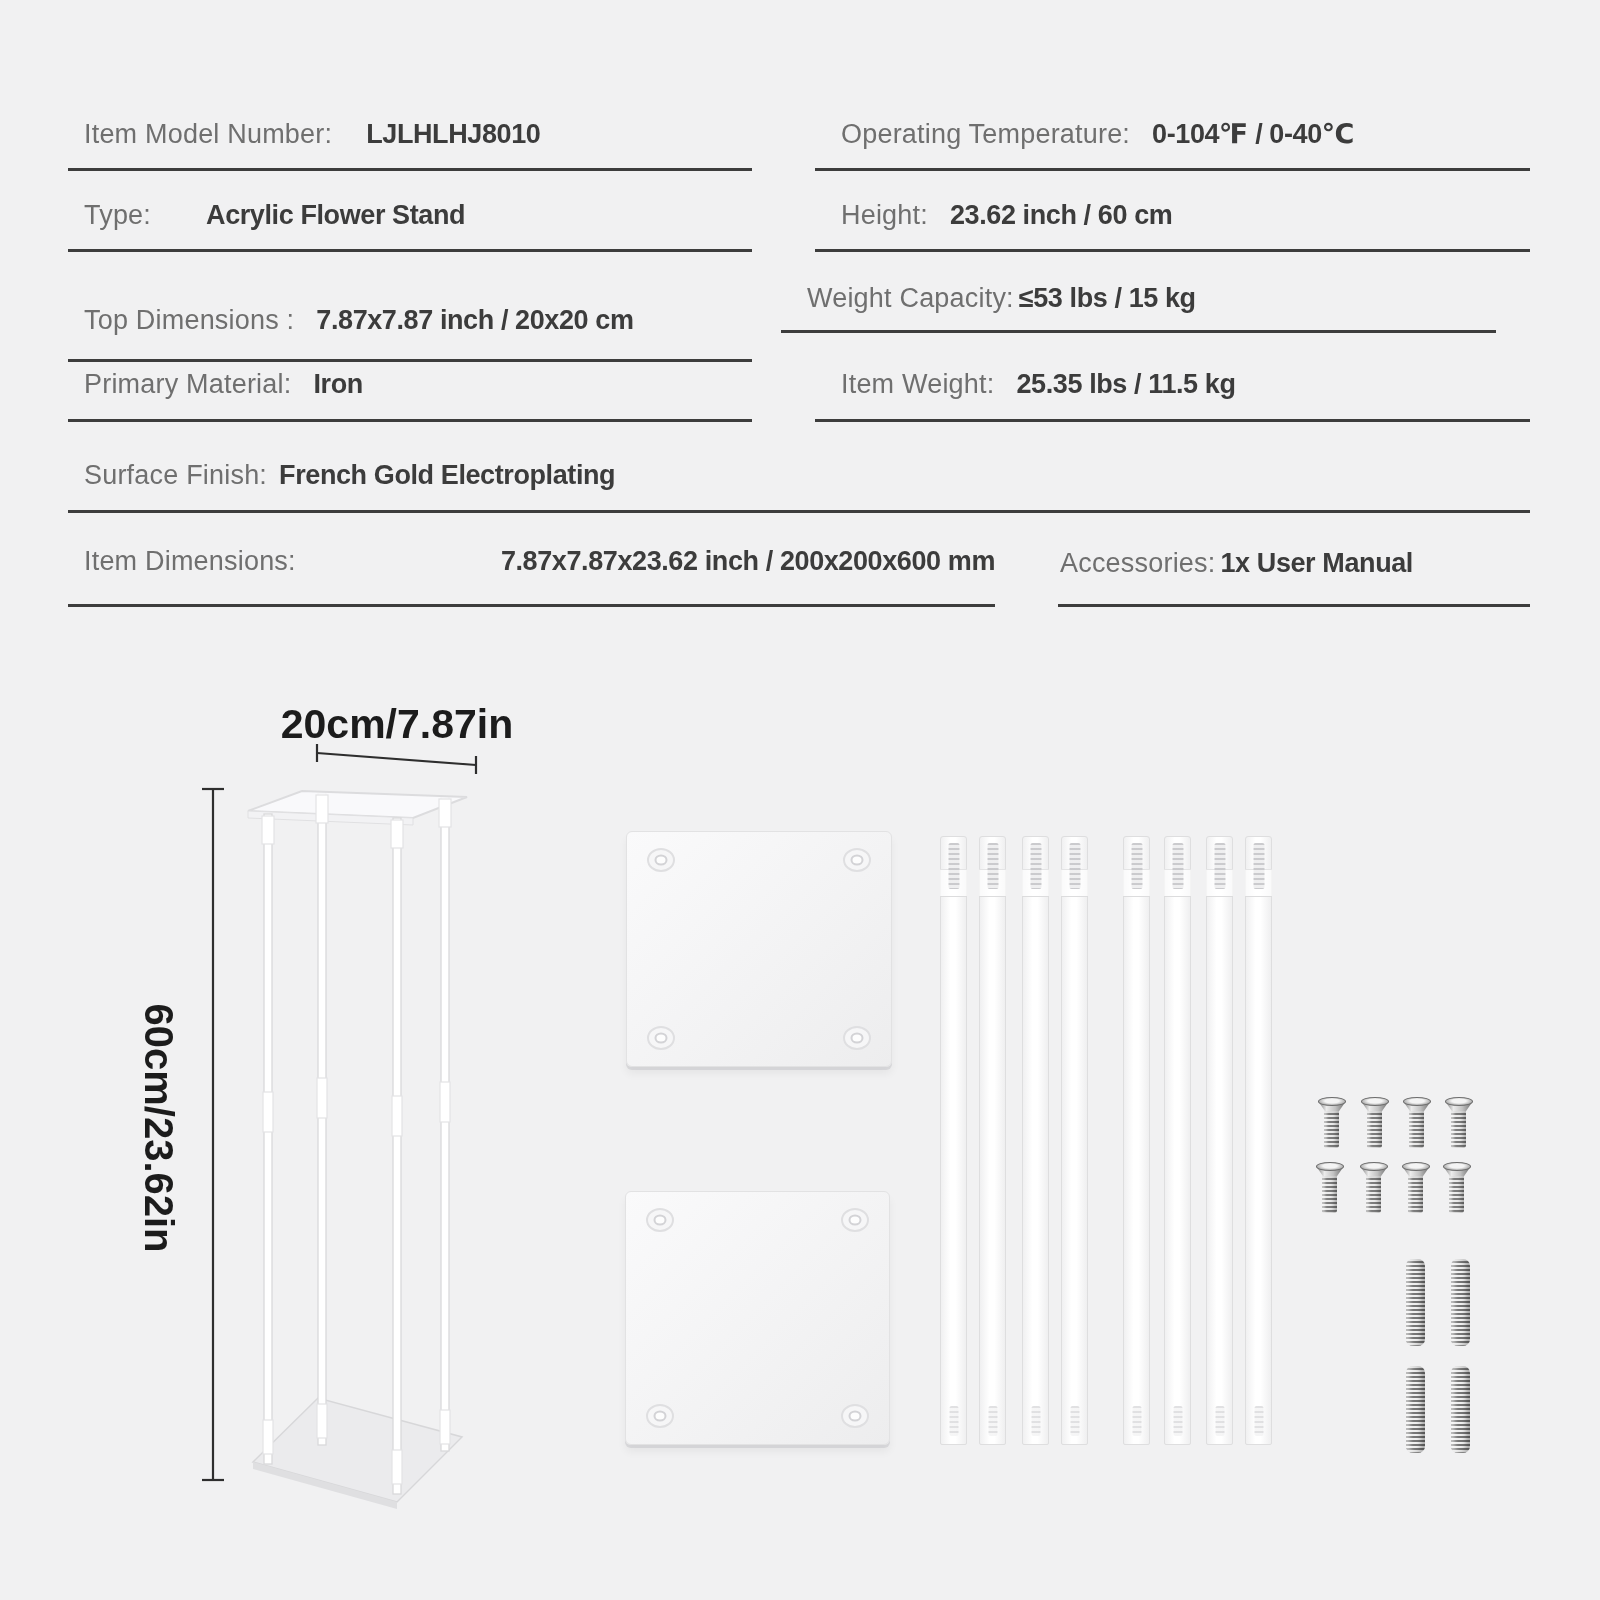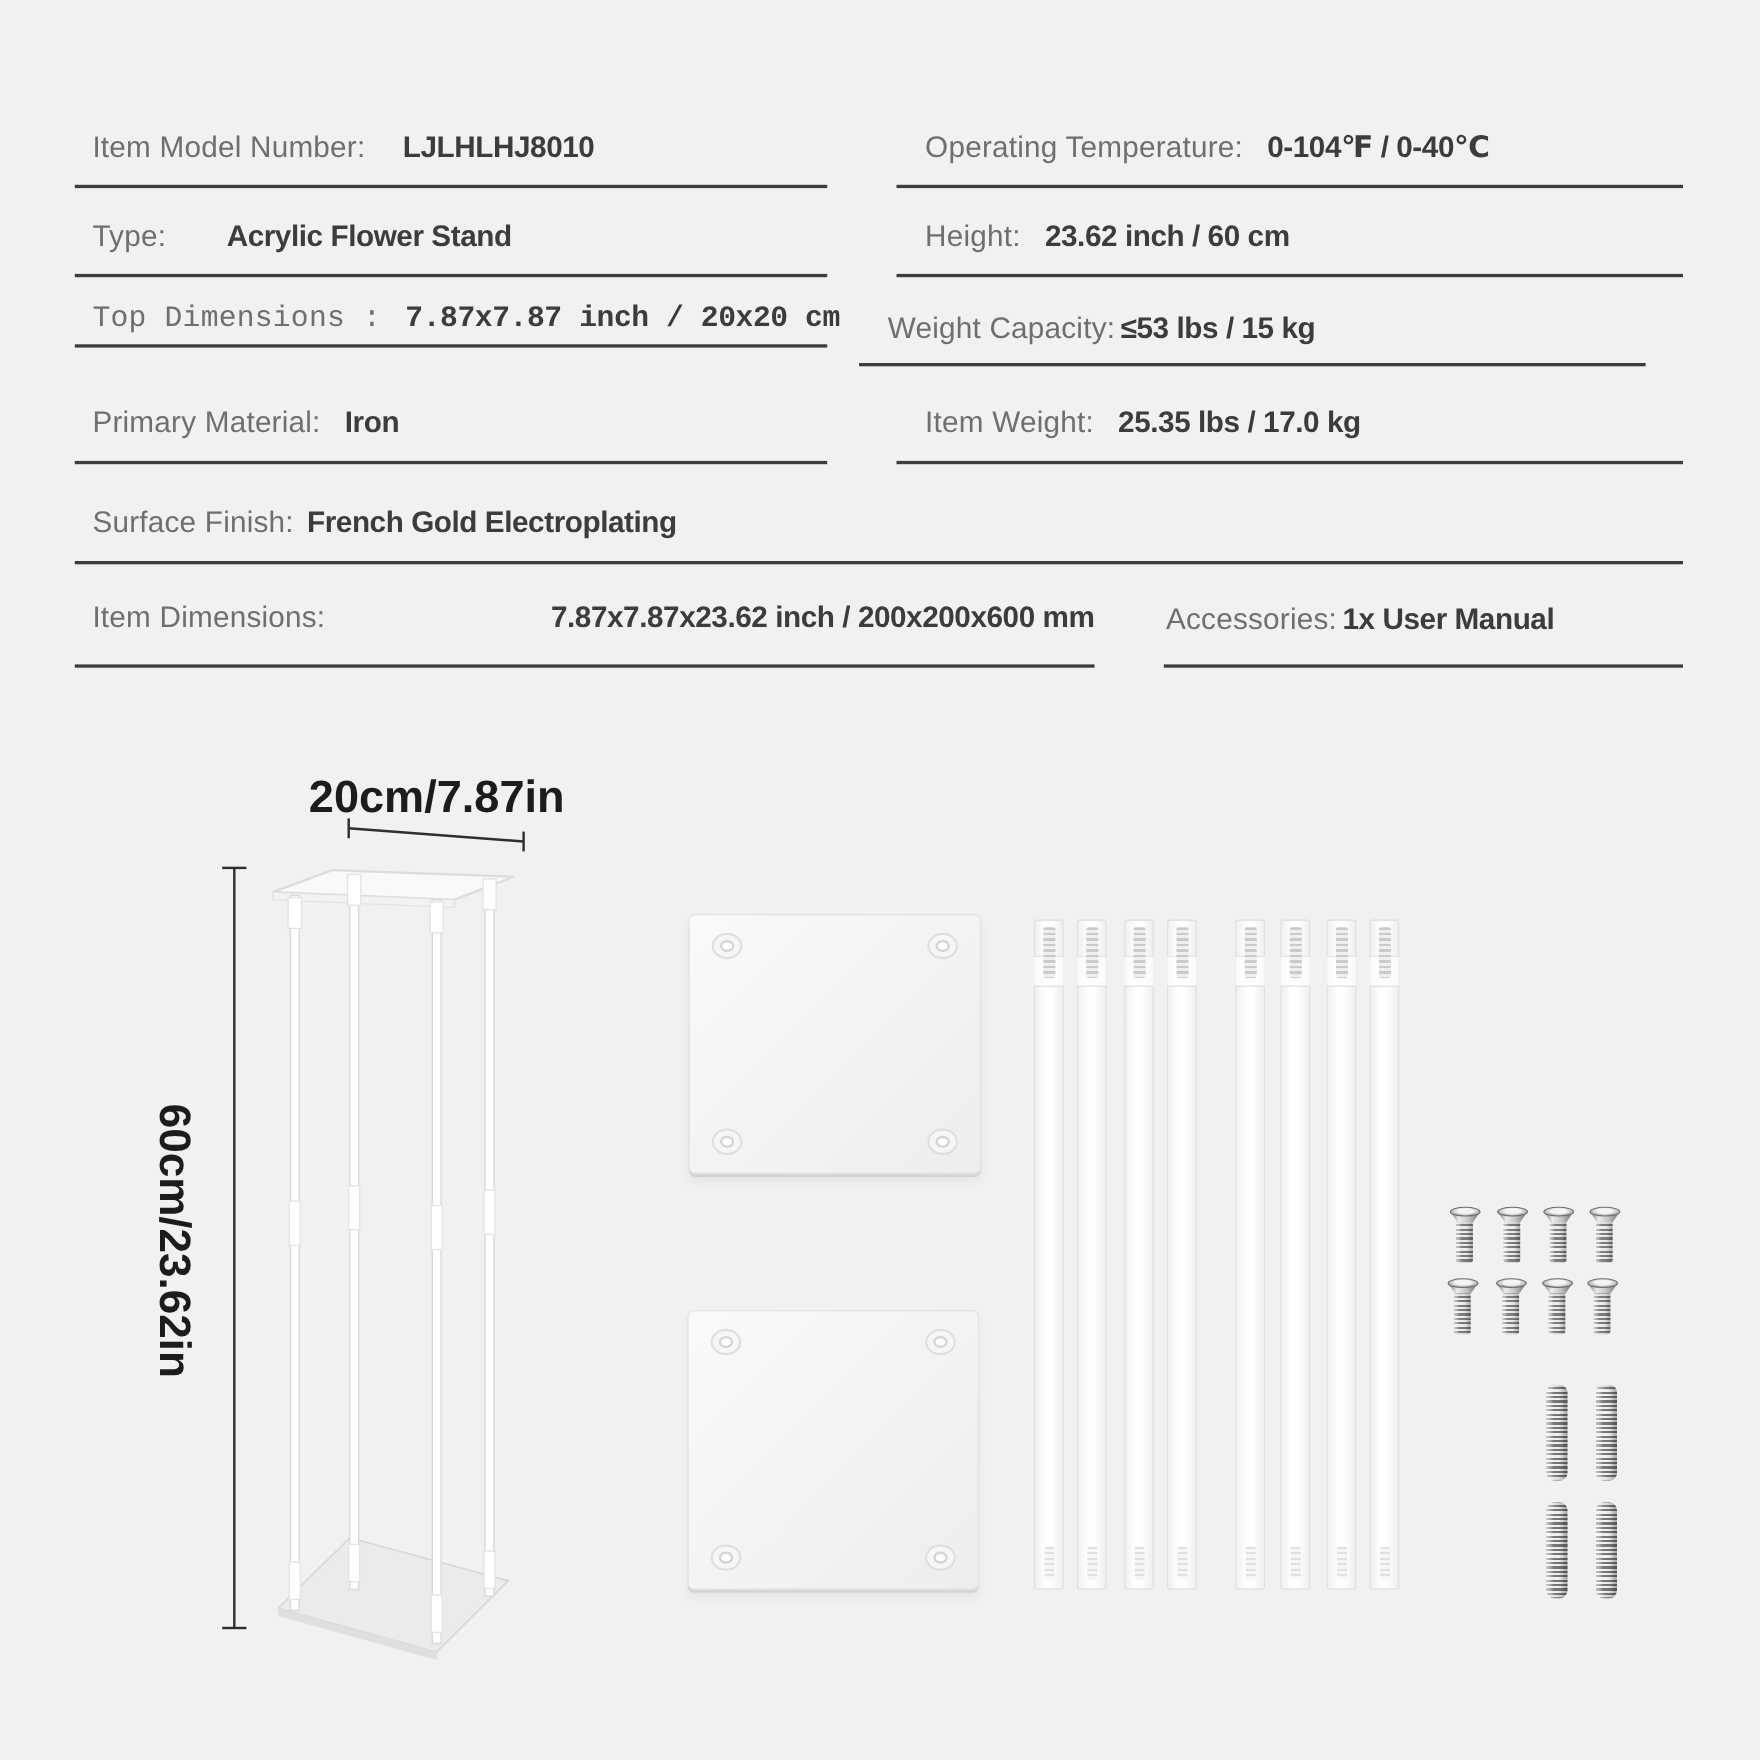--- a/index.html
+++ b/index.html
@@ -11,21 +11,21 @@
            border-bottom:3px solid #3d3d3d;padding-left:16px;font-size:27px;white-space:nowrap;}
   .specrow .lbl{color:#6f6f6f;margin-right:22px;letter-spacing:.2px;}
   .specrow .val{color:#3c3c3c;font-weight:700;letter-spacing:-0.4px;}
   .lbl.wide{margin-right:55px;} .lbl.mid{margin-right:34px;}
   .lbl.g12{margin-right:12px;} .lbl.tight{margin-right:5px;}
 
   #row-model      {left:68px;  top:100px; width:684px;  height:71px;}
   #row-temp       {left:815px; top:100px; width:715px;  height:71px;  padding-left:26px;}
   #row-type       {left:68px;  top:171px; width:684px;  height:81px;  padding-top:10px;}
   #row-height     {left:815px; top:171px; width:715px;  height:81px;  padding-top:10px; padding-left:26px;}
-  #row-topdim     {left:68px;  top:252px; width:684px;  height:64px;  padding-top:14px;font-family:Liberation Mono, monospace;}
+  #row-topdim     {left:68px;  top:268px; width:684px;  height:94px;  padding-top:14px;}
   #row-capacity   {left:781px; top:252px; width:715px;  height:81px;  padding-top:14px; padding-left:26px;}
   #row-material   {left:68px;  top:333px; width:684px;  height:89px;  padding-top:16px;}
   #row-weight     {left:815px; top:333px; width:715px;  height:89px;  padding-top:16px; padding-left:26px;}
   #row-finish     {left:68px;  top:422px; width:1462px; height:91px;  padding-top:18px;text-align:center;}
   #row-itemdim    {left:68px;  top:513px; width:927px;  height:94px;  padding-top:6px;justify-content:space-between;}
   #row-accessories{left:1058px;top:513px; width:472px;  height:94px;  padding-top:10px; padding-left:2px;}
 
   
   .diagram{position:absolute;left:0;top:0;width:1600px;height:1600px;}
   #stand-svg{position:absolute;left:80px;top:660px;width:460px;height:940px;}
@@ -101,21 +101,21 @@
     <div class="specrow" id="row-capacity">
       <span class="lbl tight">Weight Capacity:</span>
       <span class="val">≤53 lbs / 15 kg</span>
     </div>
     <div class="specrow" id="row-material">
       <span class="lbl">Primary Material:</span>
       <span class="val">Iron</span>
     </div>
     <div class="specrow" id="row-weight">
       <span class="lbl">Item Weight:</span>
-      <span class="val">25.35 lbs / 17.0 kg</span>
+      <span class="val">25.35 lbs / 11.5 kg</span>
     </div>
     <div class="specrow" id="row-finish">
       <span class="lbl g12">Surface Finish:</span>
       <span class="val">French Gold Electroplating</span>
     </div>
     <div class="specrow" id="row-itemdim">
       <span class="lbl g12">Item Dimensions:</span>
       <span class="val">7.87x7.87x23.62 inch / 200x200x600 mm</span>
     </div>
     <div class="specrow" id="row-accessories">

